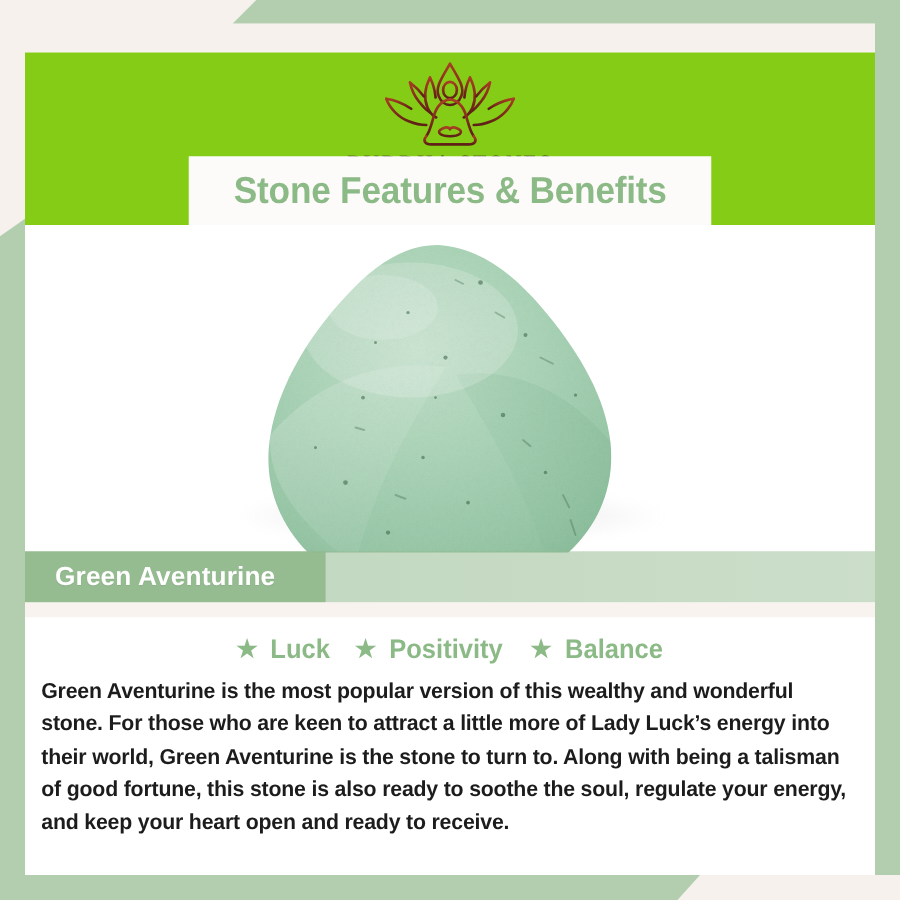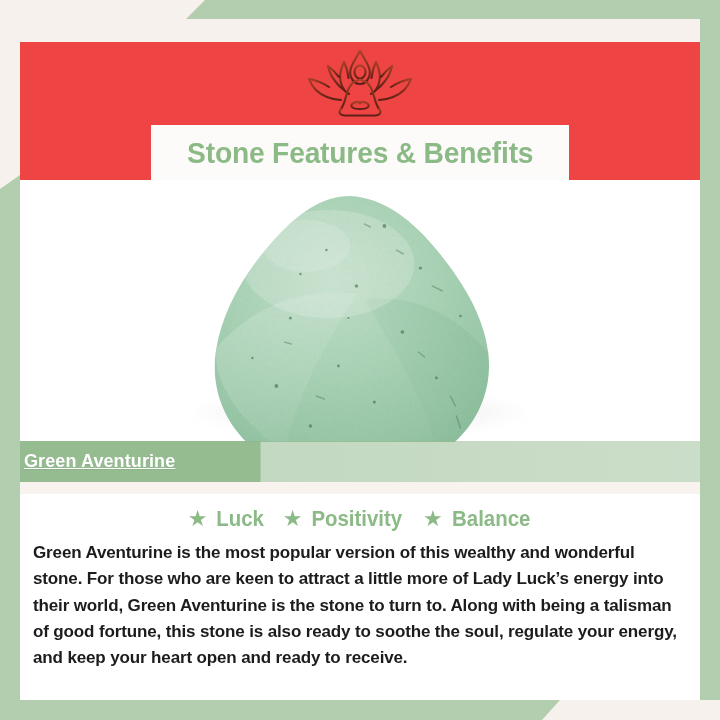--- a/index.html
+++ b/index.html
@@ -53,21 +53,21 @@
     left: 20px; top: 42px;
     width: 680px; height: 658px;
     background: #ffffff;
   }
 
   
   .header {
     position: absolute;
     left: 0; top: 0;
     width: 100%; height: 138px;
-    background: #ef4444;
+    background: #84cc16;
   }
 
   .logo-wrap {
     position: absolute;
     left: 0; right: 0; top: 2px;
     display: flex;
     flex-direction: column;
     align-items: center;
   }
   .logo-mark { width: 136px; height: 74px; display: block; }
@@ -136,27 +136,26 @@
     align-items: center;
   }
   .name-band.solid-part {
     background: linear-gradient(to right,
       rgba(146,185,141,0.97) 0px,
       rgba(146,185,141,0.97) 240px,
       rgba(146,185,141,0.55) 241px,
       rgba(146,185,141,0.48) 100%);
   }
   .name-text {
-    padding-left: 4px;
+    padding-left: 24px;
     color: #ffffff;
-    font-size: 18px;
+    font-size: 21px;
     font-weight: 700;
     letter-spacing: 0.1px;
     text-shadow: 0 1px 1px rgba(0,0,0,0.06);
-    text-decoration: underline;
   }
 
   
   .sep-strip {
     position: absolute;
     left: 0; top: 440px;
     width: 680px; height: 12px;
     background: #f8f3ef;
   }
 

